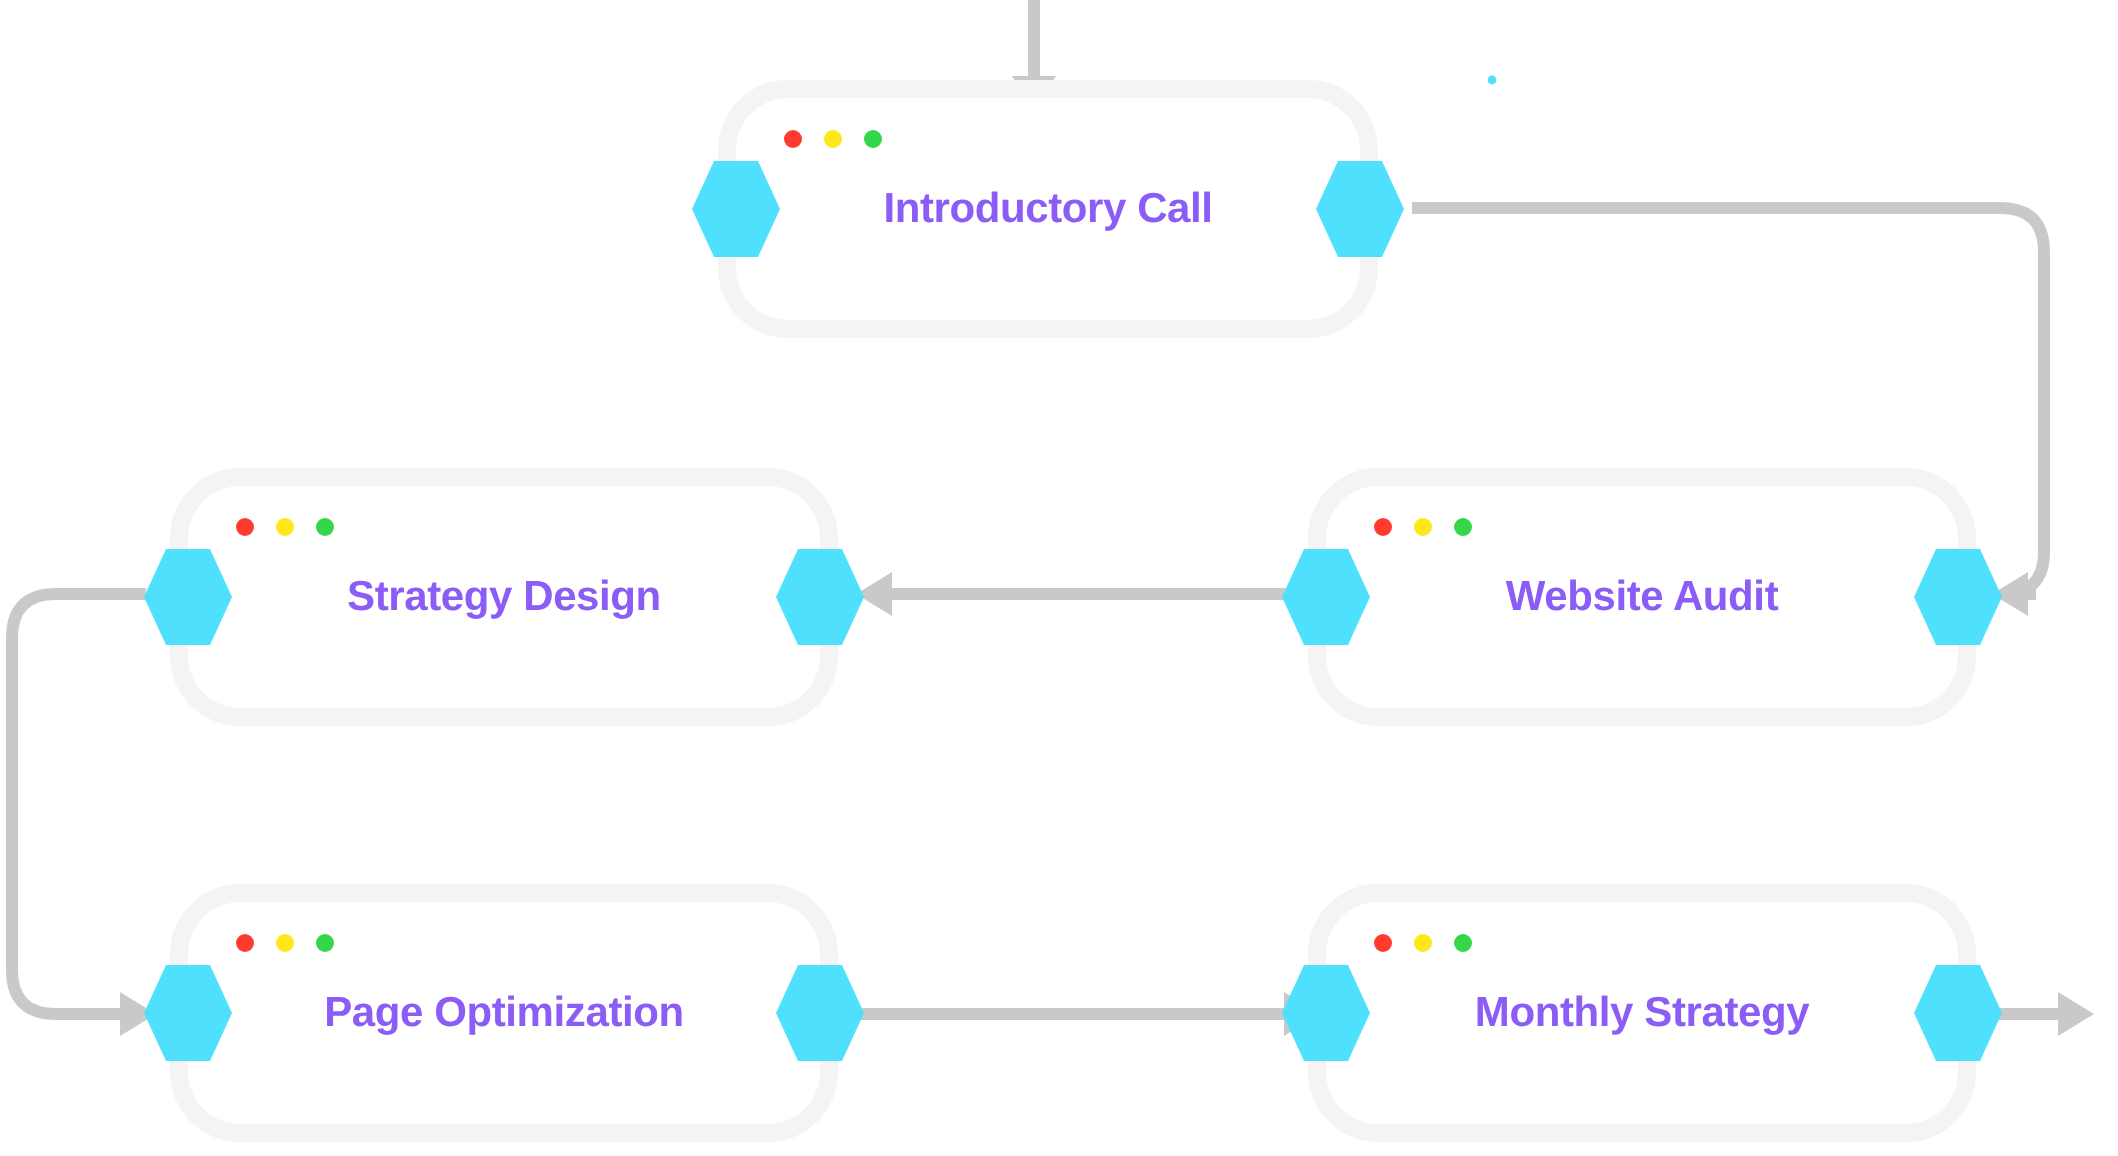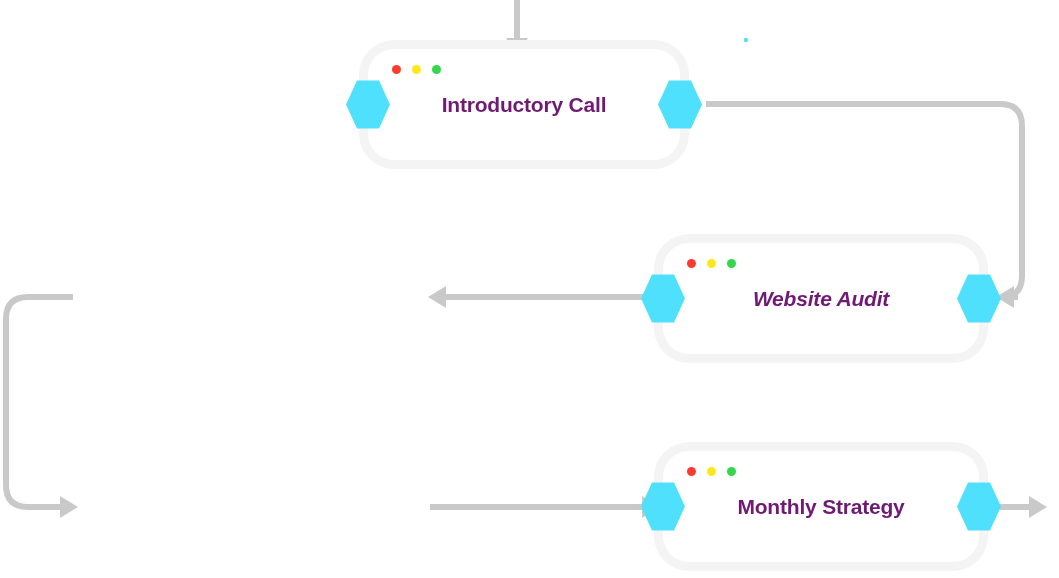--- a/index.html
+++ b/index.html
@@ -51,21 +51,21 @@
   .dot.green  { background: #34d64a; }
   .node-label {
     position: absolute;
     left: 0;
     right: 0;
     top: 50%;
     transform: translateY(-50%);
     text-align: center;
     font-size: 21px;
     font-weight: 700;
-    color: #701a75;
+    color: #8b5cf6;
     letter-spacing: -0.2px;
     white-space: nowrap;
   }
   .port {
     position: absolute;
     width: 44px;
     height: 50px;
     top: 50%;
     transform: translateY(-50%);
     background: #4fe0fd;
@@ -124,32 +124,52 @@
     <div class="node-dots">
       <span class="dot red"></span>
       <span class="dot yellow"></span>
       <span class="dot green"></span>
     </div>
     <div class="node-label">Introductory Call</div>
     <div class="port left"></div>
     <div class="port right"></div>
   </div>
 
+  <div class="node" style="left:94px; top:243px; width:316px; height:111px;">
+    <div class="node-dots">
+      <span class="dot red"></span>
+      <span class="dot yellow"></span>
+      <span class="dot green"></span>
+    </div>
+    <div class="node-label">Strategy Design</div>
+    <div class="port left"></div>
+    <div class="port right"></div>
+  </div>
 
-  <div class="node" style="left:663px; top:243px; width:316px; height:111px;font-style:italic;">
+  <div class="node" style="left:663px; top:243px; width:316px; height:111px;">
     <div class="node-dots">
       <span class="dot red"></span>
       <span class="dot yellow"></span>
       <span class="dot green"></span>
     </div>
     <div class="node-label">Website Audit</div>
     <div class="port left"></div>
     <div class="port right"></div>
   </div>
 
+  <div class="node" style="left:94px; top:451px; width:316px; height:111px;">
+    <div class="node-dots">
+      <span class="dot red"></span>
+      <span class="dot yellow"></span>
+      <span class="dot green"></span>
+    </div>
+    <div class="node-label">Page Optimization</div>
+    <div class="port left"></div>
+    <div class="port right"></div>
+  </div>
 
   <div class="node" style="left:663px; top:451px; width:316px; height:111px;">
     <div class="node-dots">
       <span class="dot red"></span>
       <span class="dot yellow"></span>
       <span class="dot green"></span>
     </div>
     <div class="node-label">Monthly Strategy</div>
     <div class="port left"></div>
     <div class="port right"></div>

